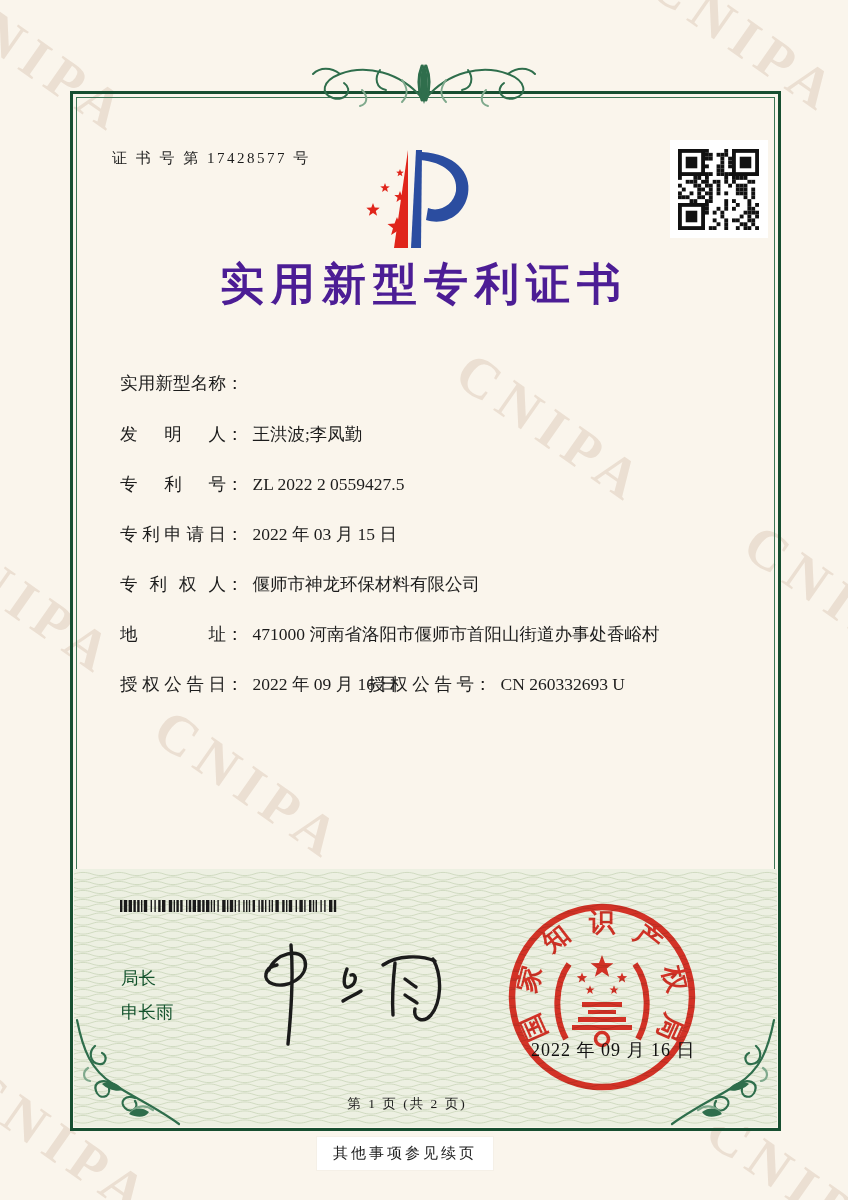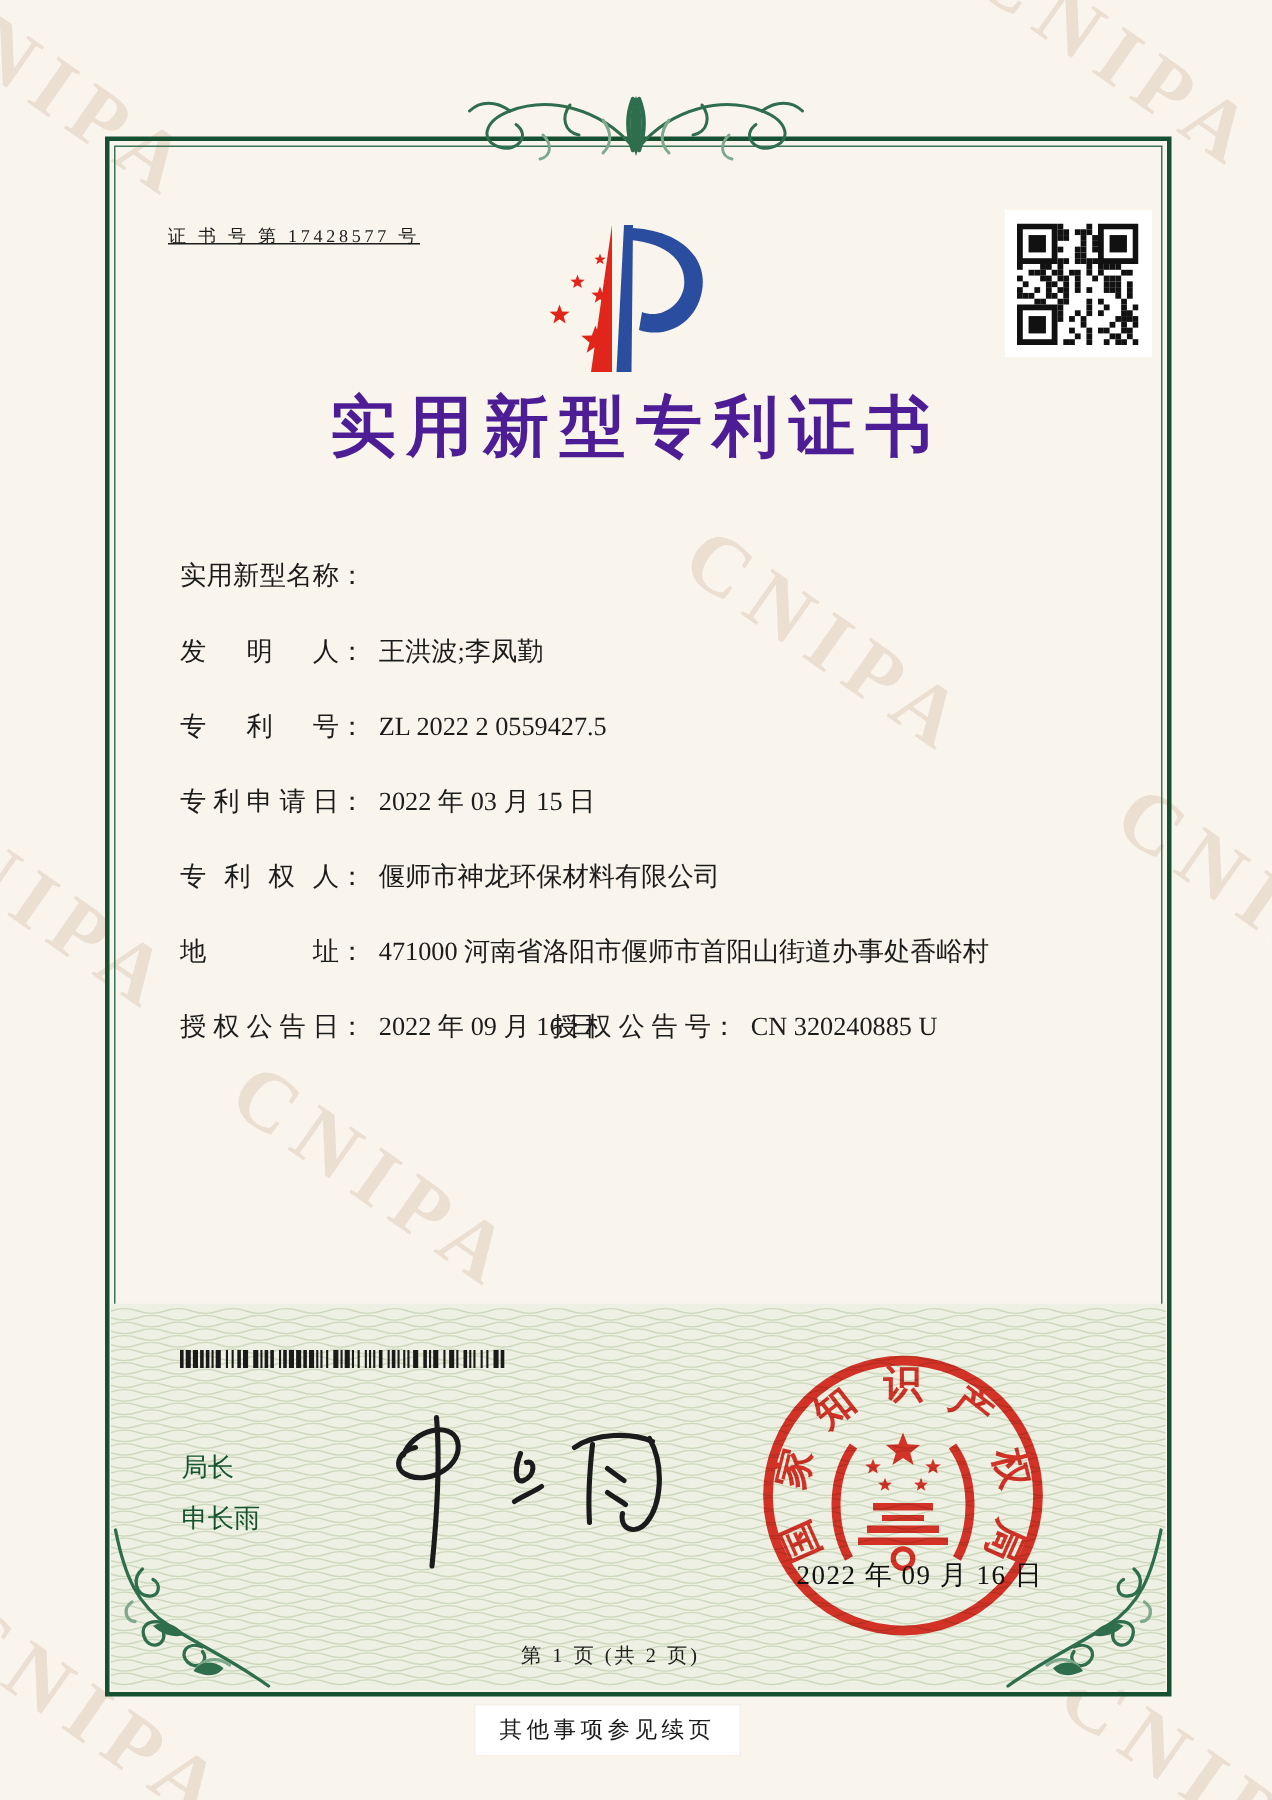--- a/index.html
+++ b/index.html
@@ -10,21 +10,21 @@
       color:rgba(203,172,148,.30);transform:translate(-50%,-50%) rotate(35deg);
       white-space:nowrap;pointer-events:none;}
   
   .frame-outer{position:absolute;left:70px;top:91px;width:711px;height:1040px;
       border:3px solid #174f31;box-sizing:border-box;}
   .frame-inner{position:absolute;left:3px;top:3px;right:3px;bottom:3px;
       border:1px solid #3c7555;}
   
   .waves{position:absolute;left:74px;top:869px;}
   
-  .cert-no{position:absolute;left:112px;top:149px;font-size:12px;letter-spacing:2.5px;text-decoration:underline;}
+  .cert-no{position:absolute;left:112px;top:149px;font-size:15px;letter-spacing:2.5px;}
   .logo{position:absolute;left:356px;top:146px;}
   .qr-patch{position:absolute;left:670px;top:140px;width:98px;height:98px;background:#fff;}
   .qr{position:absolute;left:8px;top:9px;}
   .title{position:absolute;left:0;top:255px;width:100%;text-align:center;
       font-size:44px;font-weight:600;letter-spacing:7px;color:#4c1d95;}
   
   .row{position:absolute;display:flex;align-items:baseline;font-size:17.5px;margin-top:12px;}
   .lab{display:inline-block;width:106px;text-align:justify;text-align-last:justify;}
   .val{margin-left:9px;}
   
@@ -308,21 +308,21 @@
     <span class="val">471000 河南省洛阳市偃师市首阳山街道办事处香峪村</span>
   </div>
   <div class="row" style="left:120px;top:660px">
     <span class="lab">授权公告日</span>
       <span>：</span>
     <span class="val">2022 年 09 月 16 日</span>
   </div>
   <div class="row" style="left:368px;top:660px">
     <span class="lab">授权公告号</span>
       <span>：</span>
-    <span class="val">CN 320240885 U</span>
+    <span class="val">CN 260332693 U</span>
   </div>
 
 
   <svg class="barcode" id="barcode" width="218" height="12">
       <rect x="0.0" y="0" width="2.4" height="12" fill="#1a1a1a"></rect>
       <rect x="3.8" y="0" width="3.4" height="12" fill="#1a1a1a"></rect>
       <rect x="8.6" y="0" width="3.4" height="12" fill="#1a1a1a"></rect>
       <rect x="13.4" y="0" width="2.4" height="12" fill="#1a1a1a"></rect>
       <rect x="17.2" y="0" width="2.4" height="12" fill="#1a1a1a"></rect>
       <rect x="21.0" y="0" width="1.4" height="12" fill="#1a1a1a"></rect>

